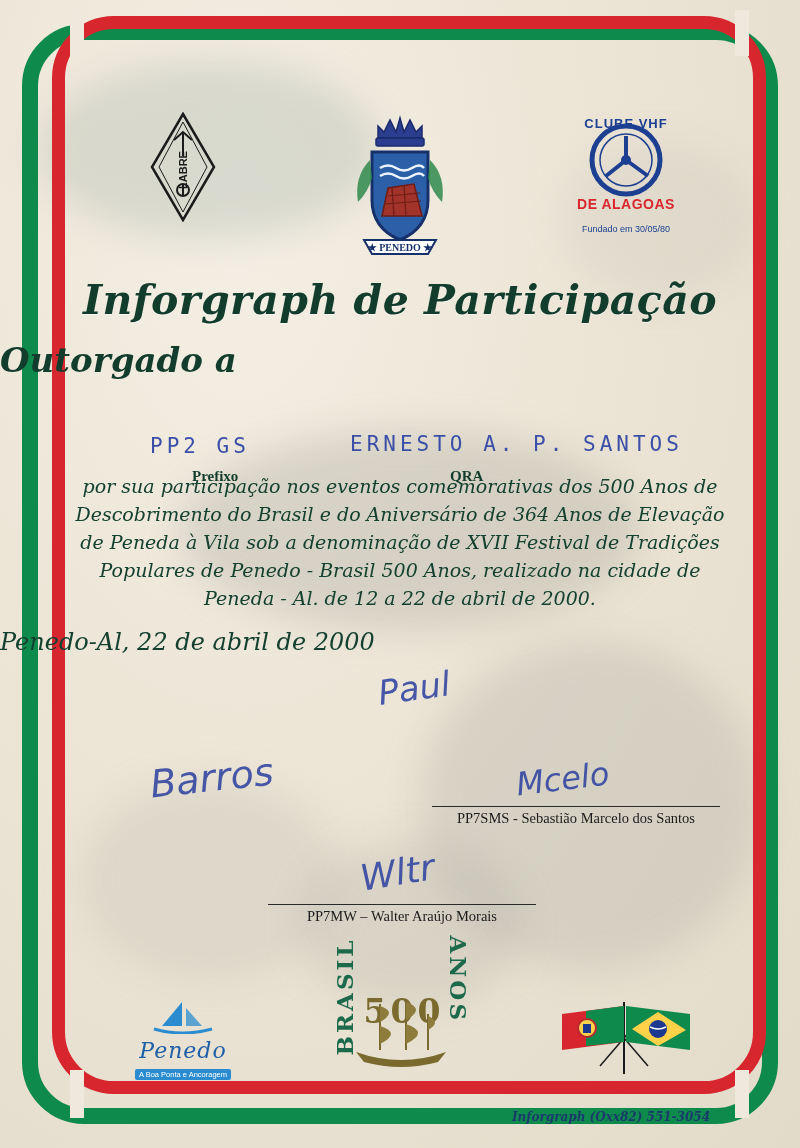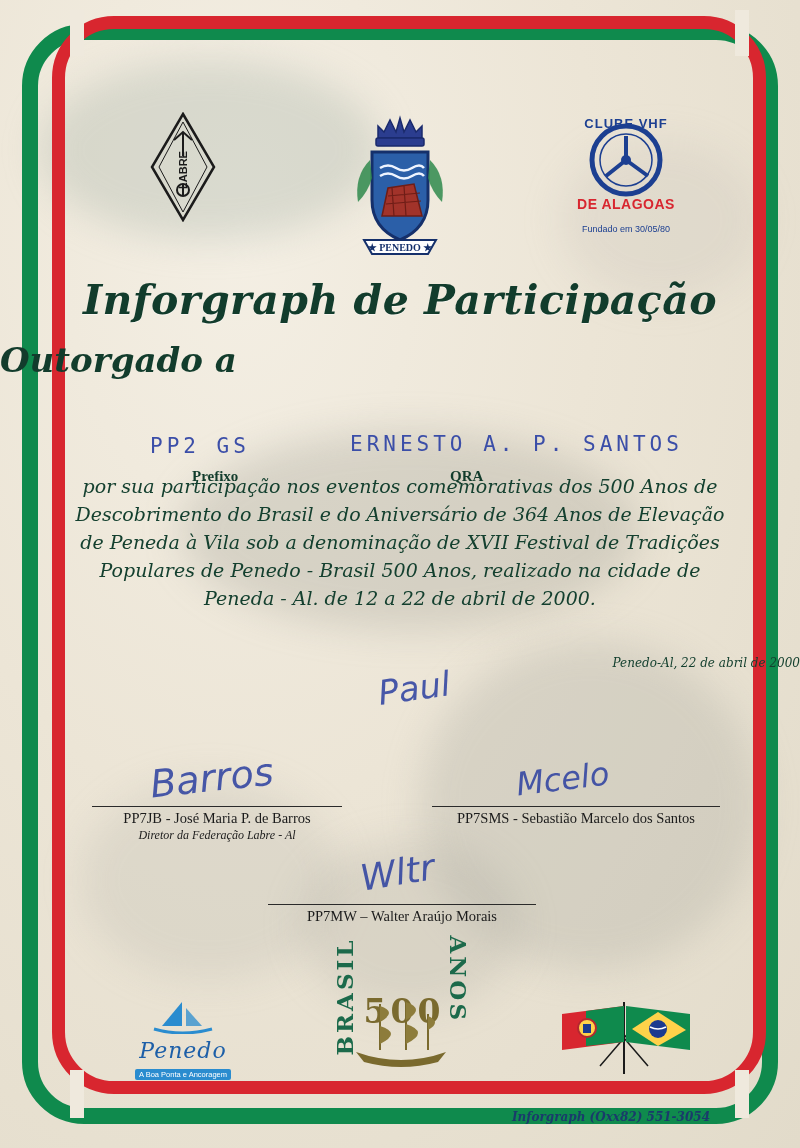--- a/index.html
+++ b/index.html
@@ -108,23 +108,23 @@
   .body-text{
     position:absolute;left:66px;top:472px;width:668px;
     text-align:center;
     font-family:"DejaVu Serif", serif;
     font-style:italic;
     font-size:19px;
     line-height:28px;
     color:#14402f;
   }
   .place-date{
-    position:absolute;left:0;top:656px;width:800px;text-align:right;
+    position:absolute;left:0;top:628px;width:800px;text-align:left;
     font-family:"DejaVu Serif", serif;
-    font-style:italic;font-size:12px;color:#14402f;
+    font-style:italic;font-size:24px;color:#14402f;
   }
 
   
   .sig{position:absolute;text-align:center;}
   .sig .line{border-top:1px solid #2a2a2a;width:100%;}
   .sig .nm{
     font-family:"Liberation Serif", serif;
     font-size:14.5px;color:#1b1b1b;margin-top:3px;
   }
   .sig .rl{
@@ -264,25 +264,20 @@
     <div class="lbl lbl-prefix">Prefixo</div>
     <div class="lbl lbl-qra">QRA</div>
   </div>
 
   <div class="body-text">por sua participação nos eventos comemorativas dos 500 Anos de Descobrimento do Brasil e do Aniversário de 364 Anos de Elevação de Peneda à Vila sob a denominação de XVII Festival de Tradições Populares de Penedo - Brasil 500 Anos, realizado na cidade de Peneda - Al. de 12 a 22 de abril de 2000.</div>
   <div class="place-date">Penedo-Al, 22 de abril de 2000</div>
 
   <div class="scribble sc1">Paul</div>
 
   <div class="scribble sc2">Barros</div>
-  <div class="sig sig-left">
-    <div class="line"></div>
-    <div class="nm">PP7JB - José Maria P. de Barros</div>
-    <div class="rl">Diretor da Federação Labre - Al</div>
-  </div>
 
   <div class="scribble sc3">Mcelo</div>
   <div class="sig sig-right">
     <div class="line"></div>
     <div class="nm">PP7SMS - Sebastião Marcelo dos Santos</div>
   </div>
 
   <div class="scribble sc4">Wltr</div>
   <div class="sig sig-coord">
     <div class="line"></div>

